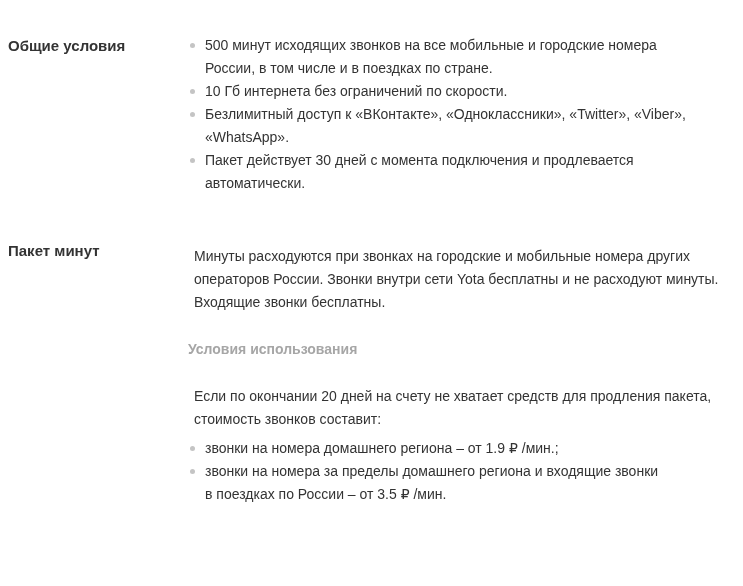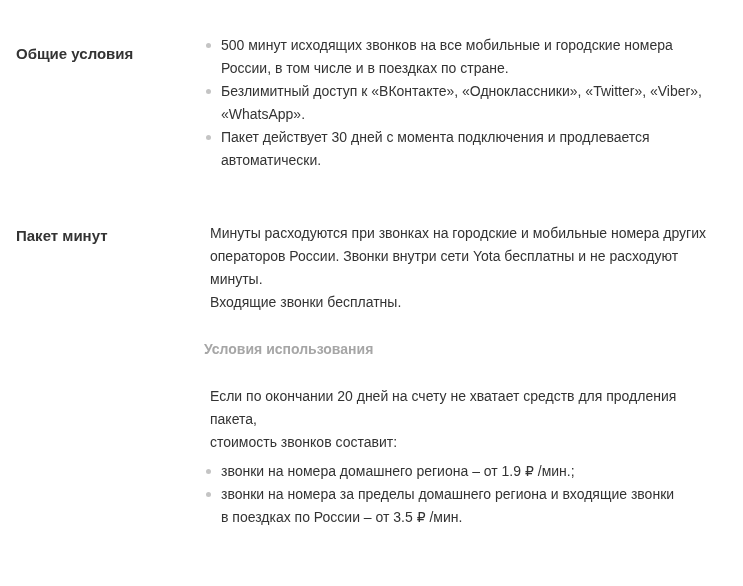--- a/index.html
+++ b/index.html
@@ -18,21 +18,21 @@
     color: var(--text-color);
     font-family: "Liberation Sans", "DejaVu Sans", sans-serif;
     font-size: 14px;
     line-height: 23px;
     padding: 34px 18px 0 8px;
   }
   .row { display: flex; align-items: flex-start; }
   .row-second { margin-top: 44px; }
   .label {
     flex: 0 0 180px;
-    margin: 8px;
+    margin: 0;
     font-size: 15px;
     font-weight: bold;
     line-height: 23px;
     color: var(--text-color);
   }
   .content { width: 549px; max-width: 549px; }
   .content p { margin: 6px; white-space: pre-line; }
   .subheading {
     color: var(--muted-color);
     margin: 24px 0 24px 0 !important;
@@ -61,20 +61,24 @@
     <h3 class="label">Общие условия</h3>
     <div class="content">
       <ul class="bullet-list">
         <li>
           <span class="bullet-dot"></span>
           <span class="bullet-text">500 минут исходящих звонков на все мобильные и городские номера
 России, в том числе и в поездках по стране.</span>
         </li>
         <li>
           <span class="bullet-dot"></span>
+          <span class="bullet-text">10 Гб интернета без ограничений по скорости.</span>
+        </li>
+        <li>
+          <span class="bullet-dot"></span>
           <span class="bullet-text">Безлимитный доступ к «ВКонтакте», «Одноклассники», «Twitter», «Viber»,
 «WhatsApp».</span>
         </li>
         <li>
           <span class="bullet-dot"></span>
           <span class="bullet-text">Пакет действует 30 дней с момента подключения и продлевается
 автоматически.</span>
         </li>
       </ul>
     </div>

